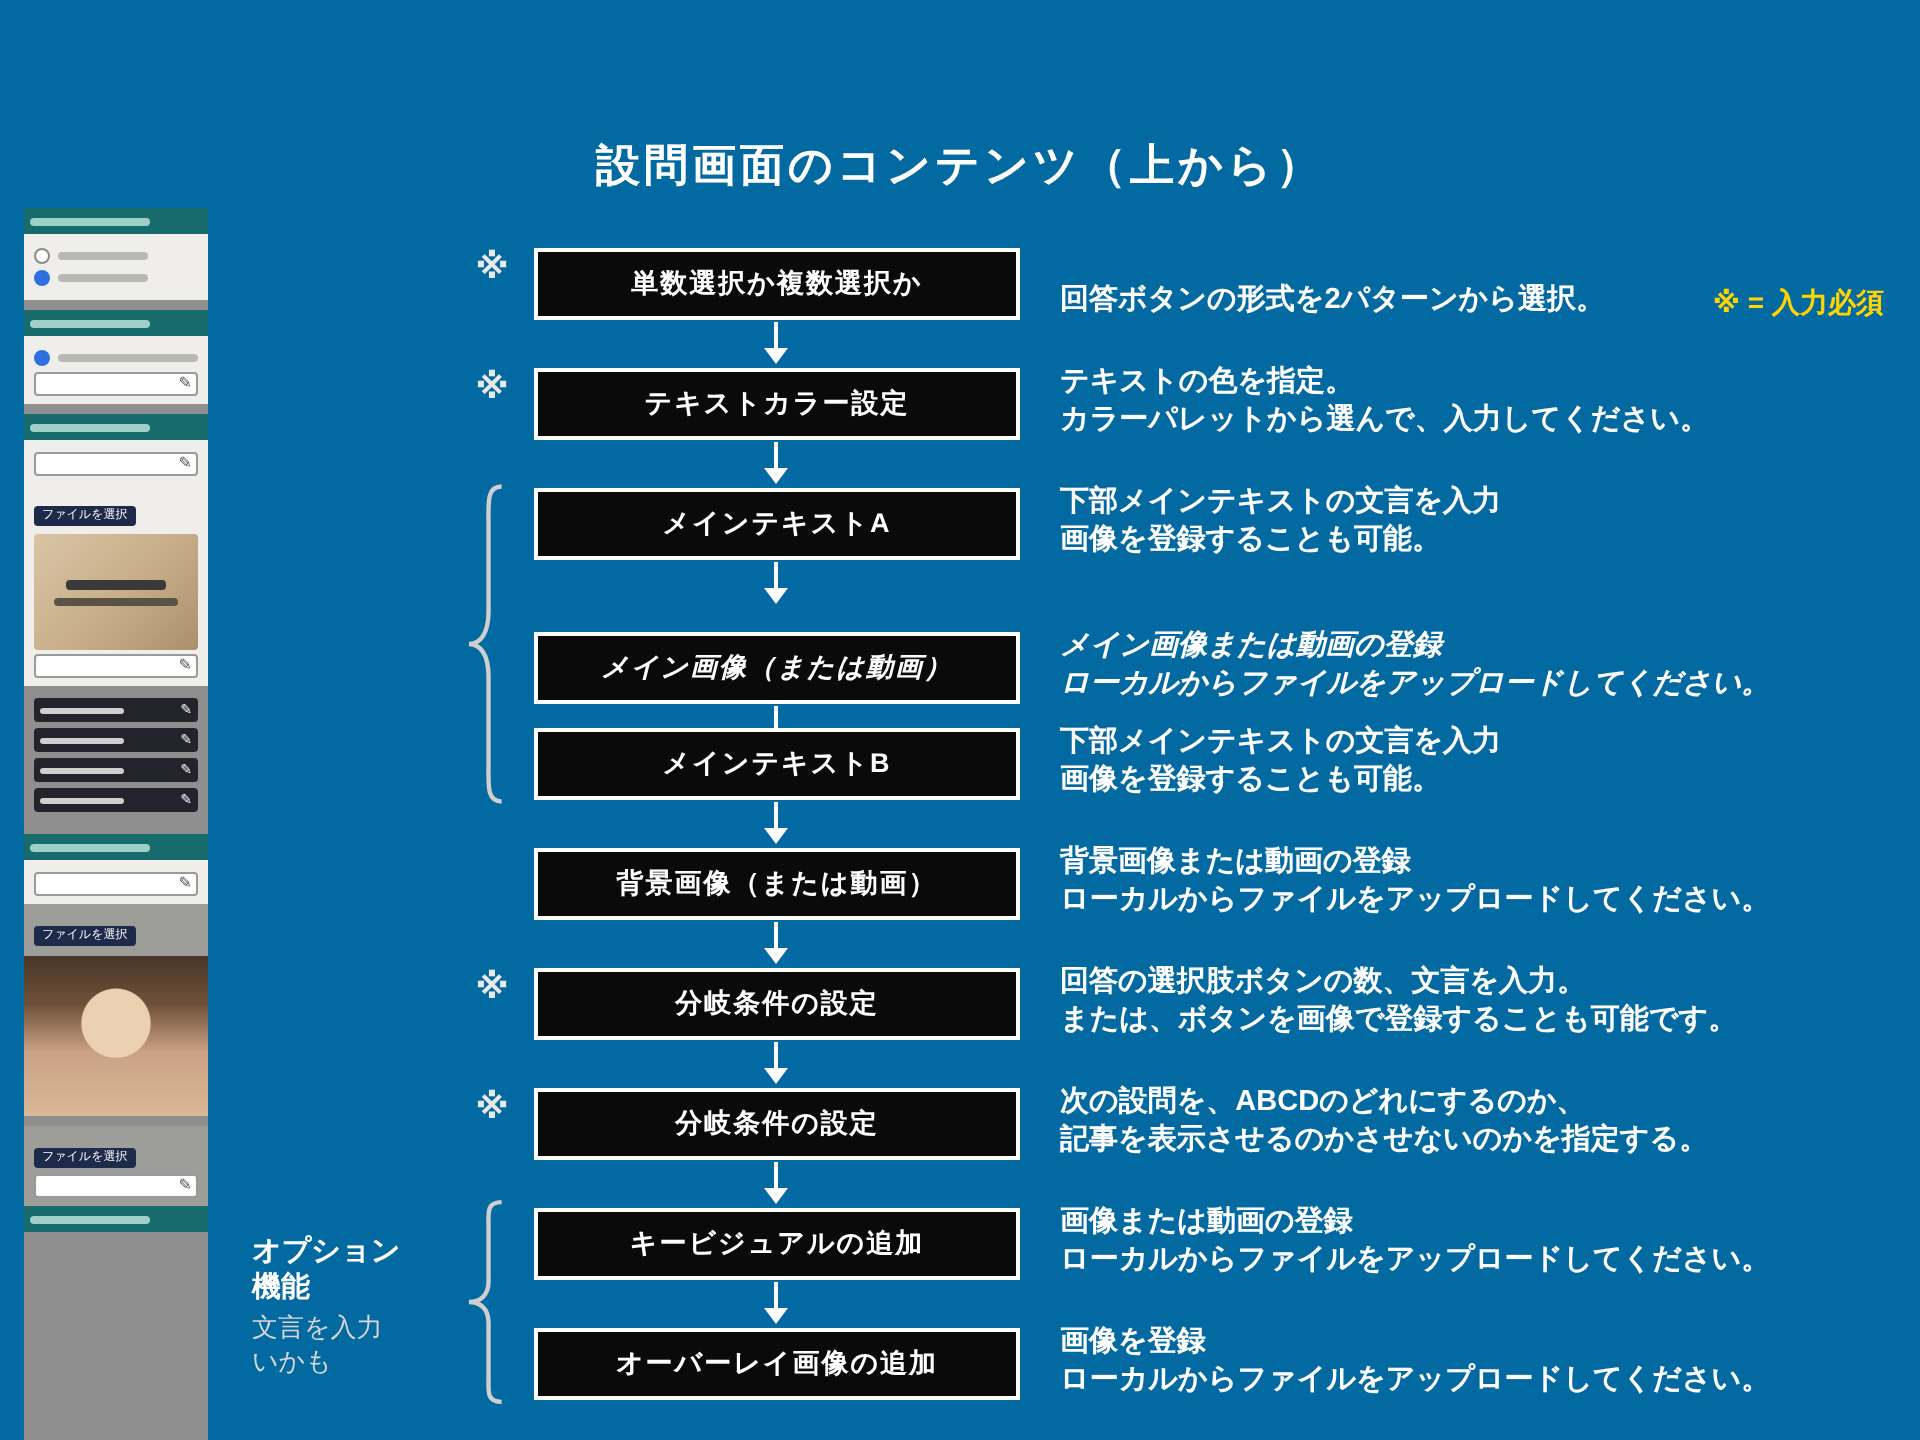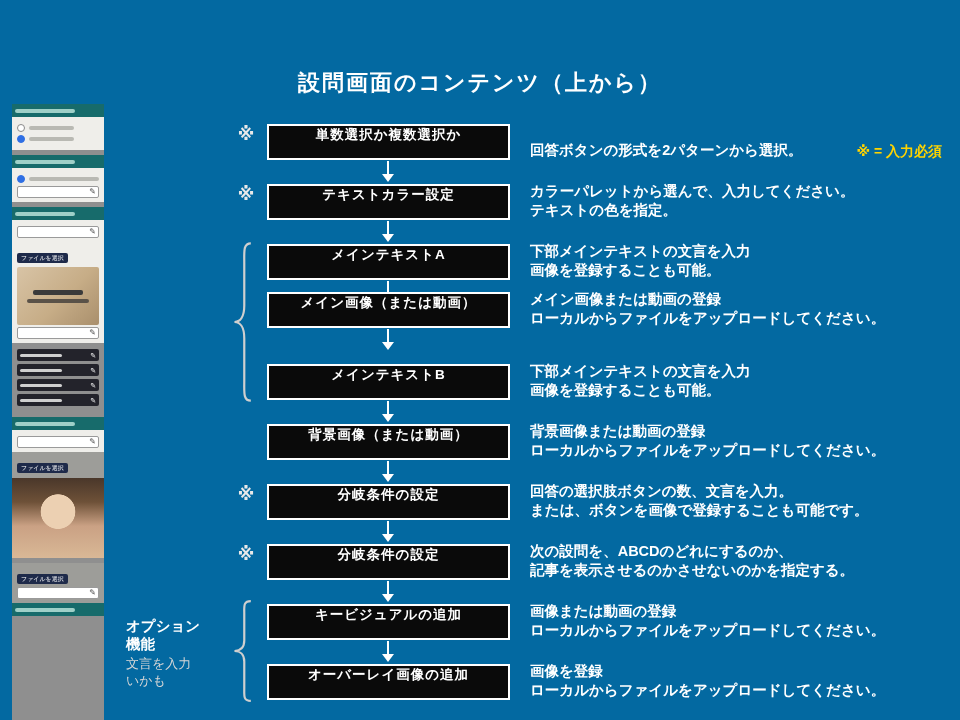--- a/index.html
+++ b/index.html
@@ -13,21 +13,21 @@
   .legend { position:absolute; top:106px; right:18px; color:#ffd400;
             font-size:14px; font-weight:bold;margin-top:37px; }
 
   
   .flow { position:absolute; left:0; top:124px; width:960px; height:600px; }
   .flow-row { position:absolute; left:0; width:960px; height:60px; }
   .req { position:absolute; left:232px; top:0px; width:28px; text-align:center;
          color:#e9e9e9; font-size:17px; font-weight:bold; }
   .box { position:absolute; left:267px; top:0; width:243px; height:36px;
          background:#0a0a0a; border:2px solid #ffffff;
-         display:flex; align-items:flex-start; justify-content:center; }
+         display:flex; align-items:center; justify-content:center; }
   .box-label { color:#ffffff; font-size:13.5px; font-weight:bold; letter-spacing:1px; white-space:nowrap; }
   .desc { position:absolute; left:530px; top:0; height:36px;
           display:flex; flex-direction:column; justify-content:flex-end;
           color:#ffffff; font-size:14.5px; font-weight:bold; line-height:19px; white-space:nowrap; }
   .arrow { position:absolute; left:381px; top:37px; width:14px; height:22px; }
 
   
   .brace { position:absolute; left:229px; width:24px; }
   .brace svg { width:100%; height:100%; }
   #brace-main { top:240px; height:164px; }
@@ -182,43 +182,43 @@
       <rect x="6" y="0" width="2" height="14" fill="#ffffff"></rect>
       <polygon points="1,13 13,13 7,21" fill="#ffffff"></polygon>
     </svg>
   </div>
       <div class="flow-row" style="top: 60px;">
     <span class="req">※</span>
     <div class="box">
       <span class="box-label">テキストカラー設定</span>
     </div>
     <div class="desc">
+          <div>テキストの色を指定。</div>
           <div>カラーパレットから選んで、入力してください。</div>
-          <div>テキストの色を指定。</div>
         </div>
     <svg class="arrow" viewBox="0 0 14 22">
       <rect x="6" y="0" width="2" height="14" fill="#ffffff"></rect>
       <polygon points="1,13 13,13 7,21" fill="#ffffff"></polygon>
     </svg>
   </div>
       <div class="flow-row" style="top: 120px;">
 
     <div class="box">
       <span class="box-label">メインテキストA</span>
     </div>
     <div class="desc">
           <div>下部メインテキストの文言を入力</div>
           <div>画像を登録することも可能。</div>
         </div>
     <svg class="arrow" viewBox="0 0 14 22">
       <rect x="6" y="0" width="2" height="14" fill="#ffffff"></rect>
       <polygon points="1,13 13,13 7,21" fill="#ffffff"></polygon>
     </svg>
   </div>
-      <div class="flow-row" style="top: 168px;">
+      <div class="flow-row" style="top: 192px; font-style: italic;">
 
     <div class="box">
       <span class="box-label">メイン画像（または動画）</span>
     </div>
     <div class="desc">
           <div>メイン画像または動画の登録</div>
           <div>ローカルからファイルをアップロードしてください。</div>
         </div>
     <svg class="arrow" viewBox="0 0 14 22">
       <rect x="6" y="0" width="2" height="14" fill="#ffffff"></rect>

